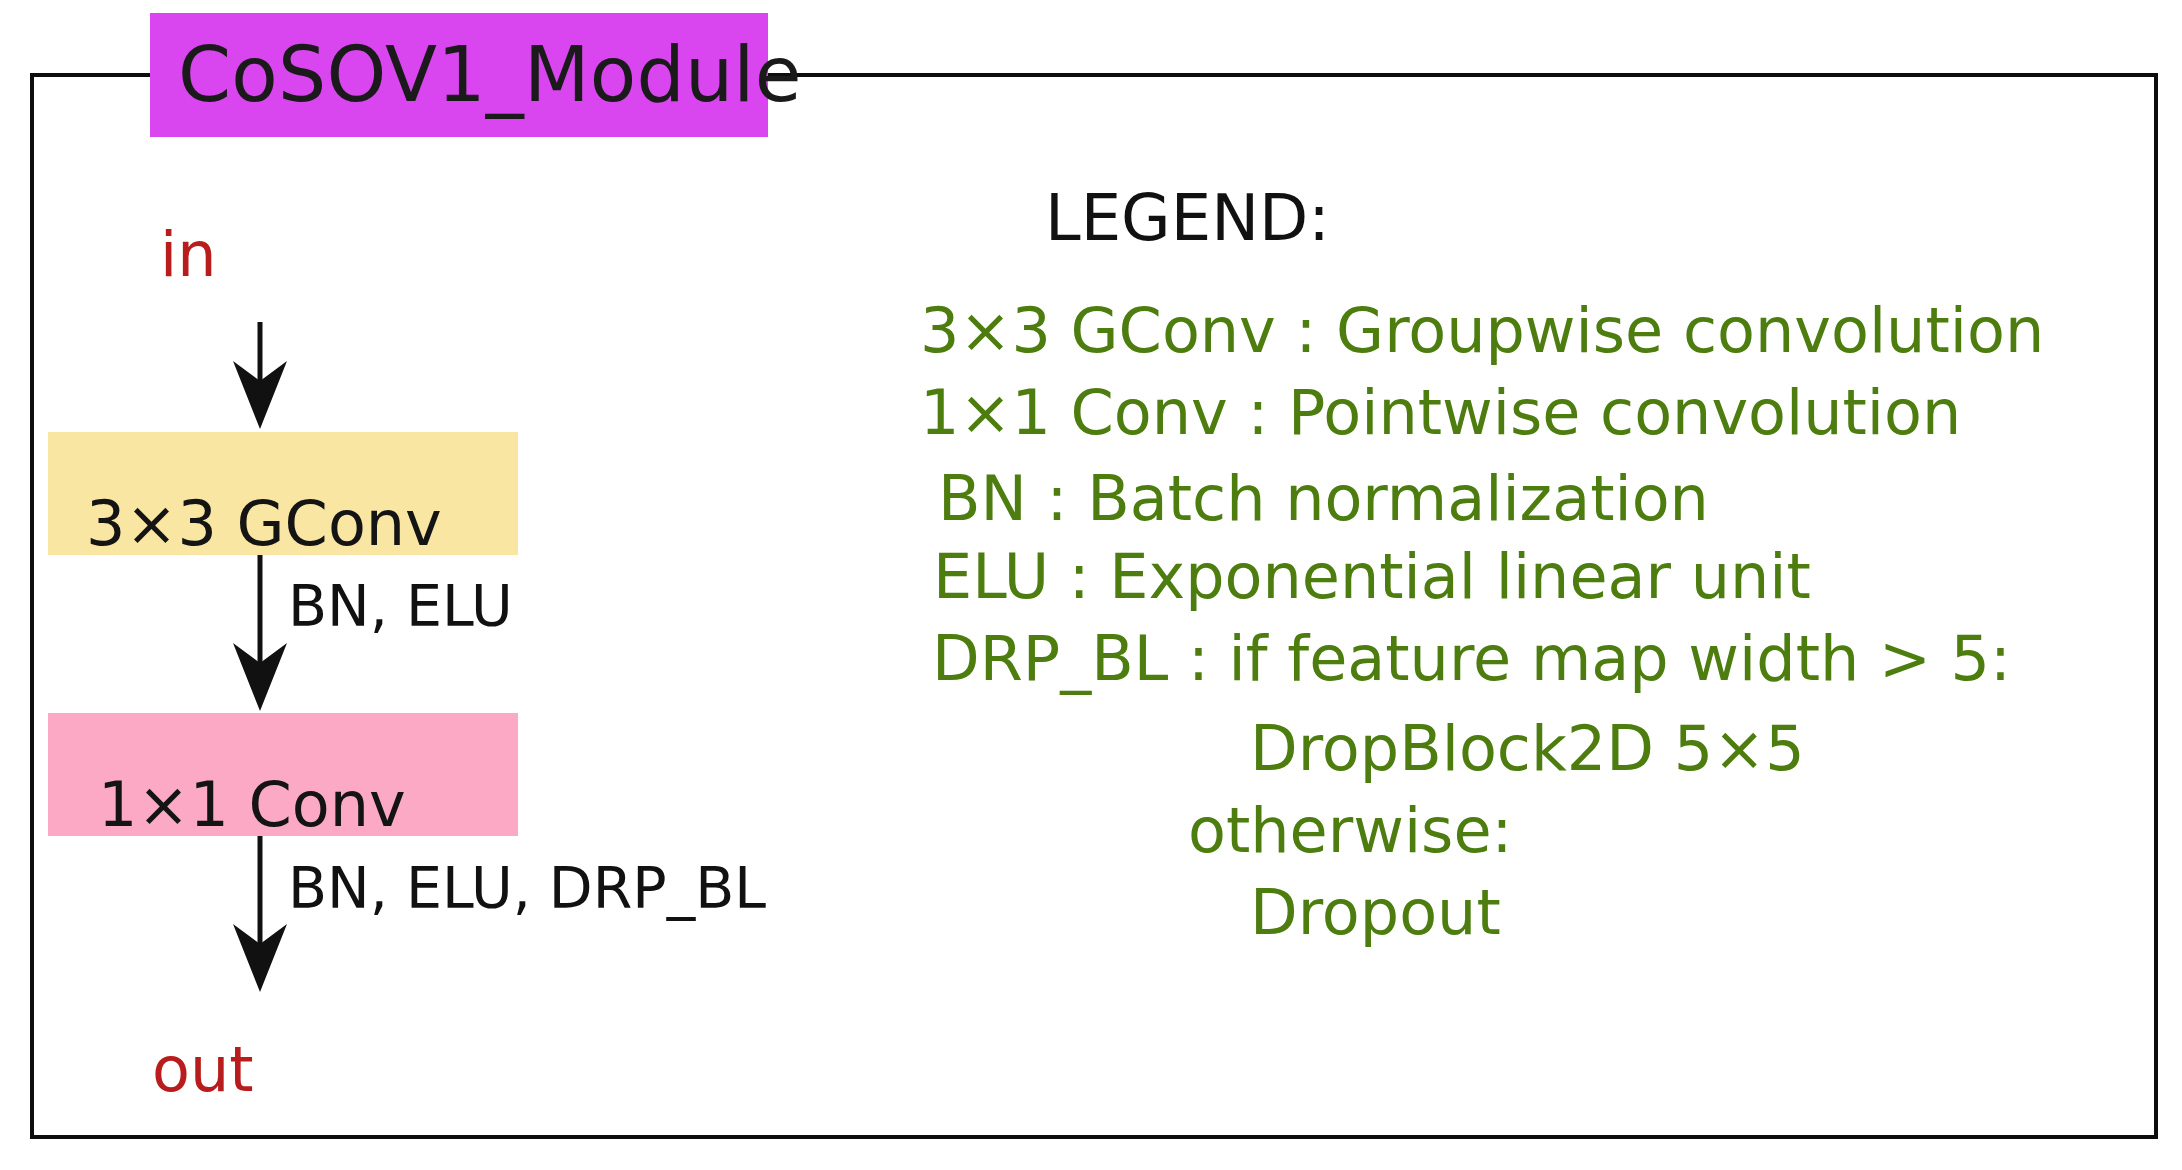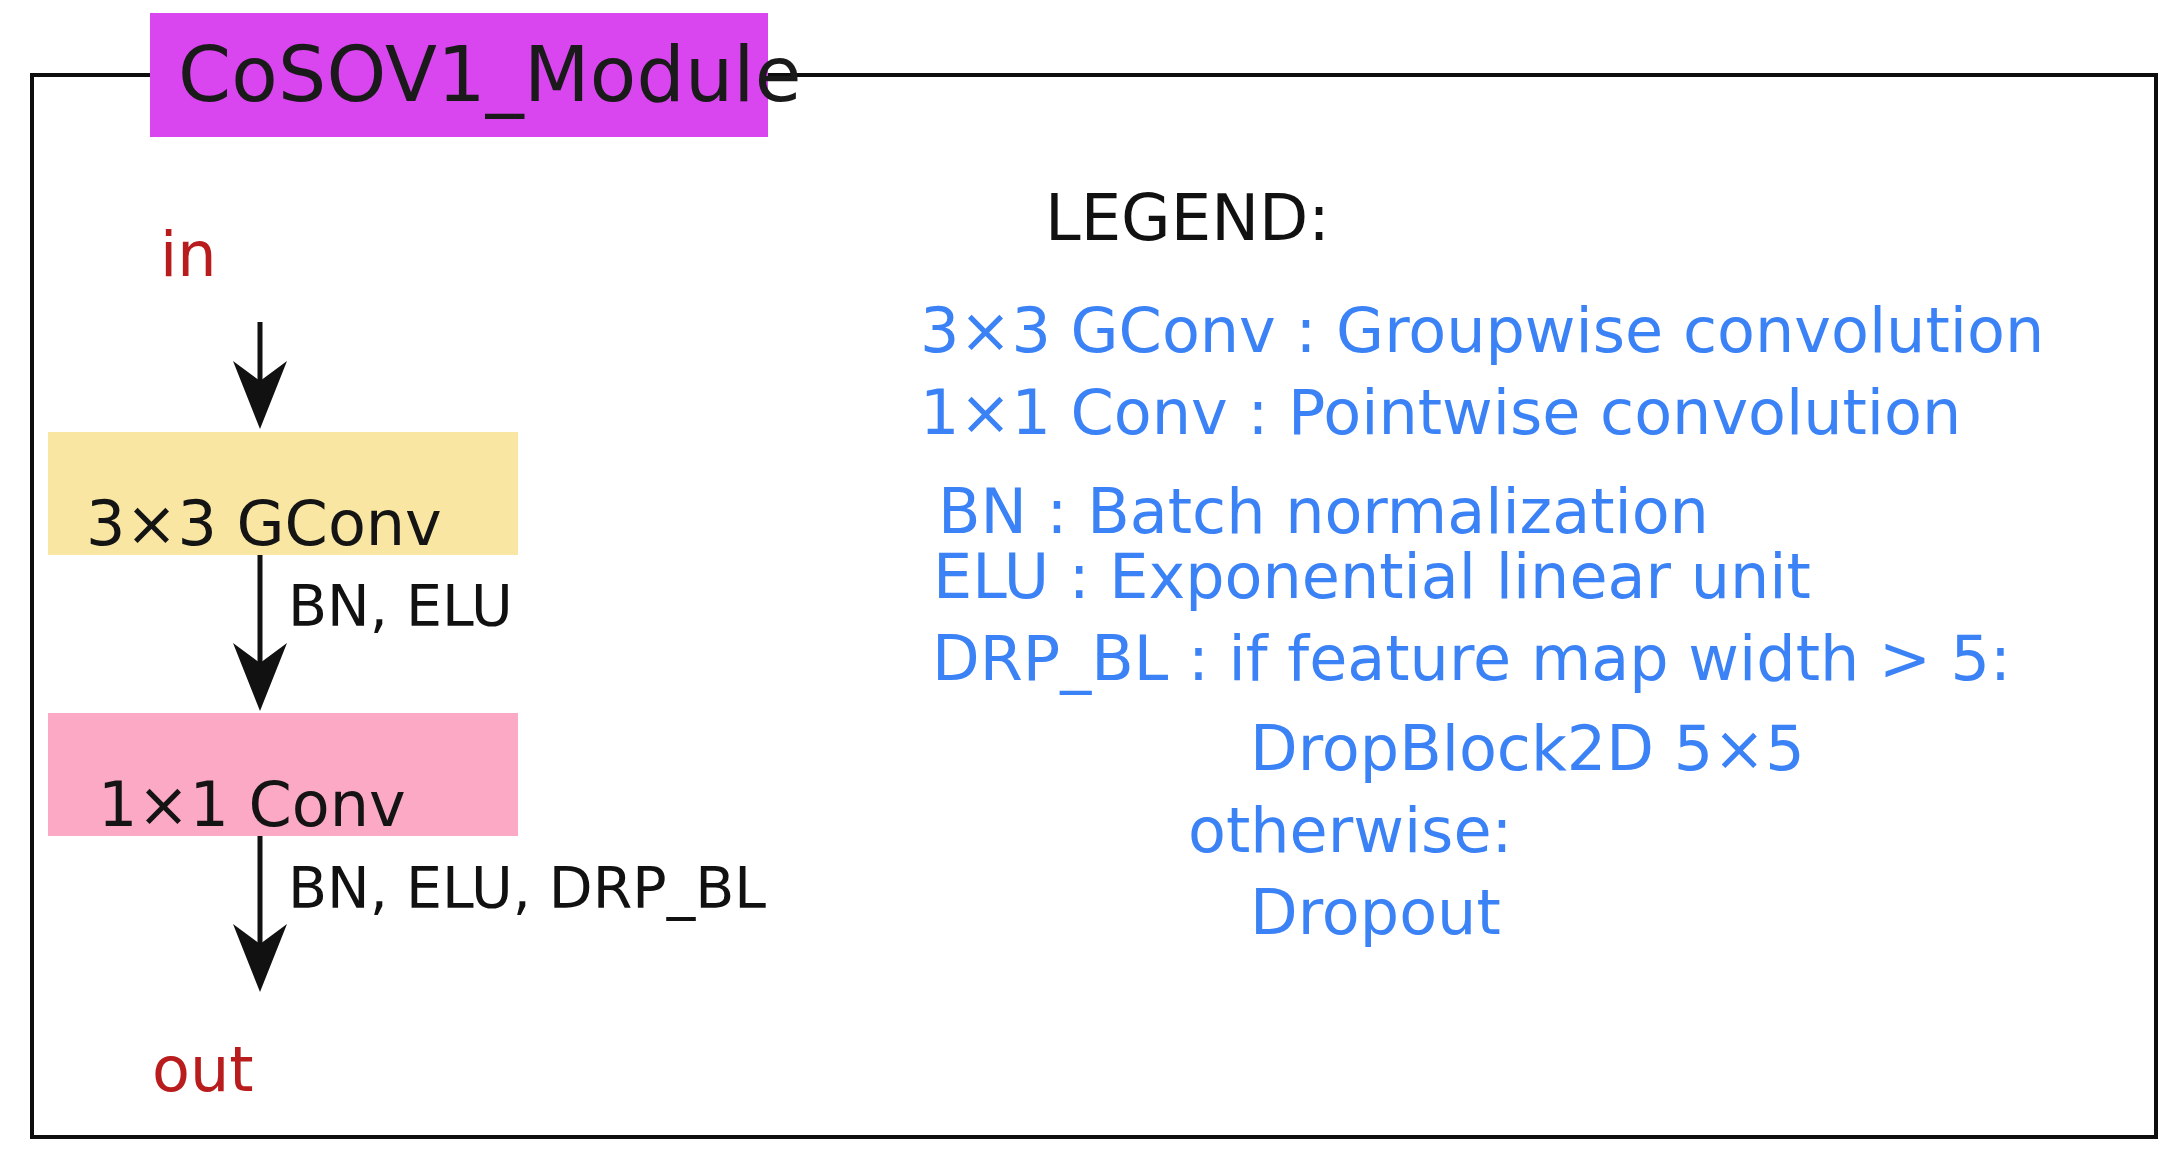--- a/index.html
+++ b/index.html
@@ -126,21 +126,21 @@
     font-size: 64px;
     line-height: 1;
     color: #111111;
     white-space: nowrap;
     font-family: "DejaVu Sans", sans-serif;
   }
   .legend-line {
     position: absolute;
     font-size: 62px;
     line-height: 1;
-    color: #3b82f6;
+    color: #4d7c0f;
     white-space: nowrap;
     font-family: "DejaVu Sans", sans-serif;
   }
 </style>
 </head>
 <body>
 
 <div id="canvas">
 
   <div class="frame-left"></div>
@@ -183,21 +183,21 @@
     <div class="edge-label" style="left:288px; top:860px;">BN, ELU, DRP_BL</div>
 
     <div class="flow-label" style="left:152px; top:1022px;margin-top:17px;">out</div>
   </div>
 
   <div class="legend">
     <div class="legend-title">LEGEND:</div>
 
     <div class="legend-line" style="left:0px;  top:130px;">3×3 GConv : Groupwise convolution</div>
     <div class="legend-line" style="left:0px;  top:212px;">1×1 Conv : Pointwise convolution</div>
-    <div class="legend-line" style="left:18px; top:311px;">BN : Batch normalization</div>
+    <div class="legend-line" style="left:18px; top:298px;">BN : Batch normalization</div>
     <div class="legend-line" style="left:13px; top:376px;">ELU : Exponential linear unit</div>
     <div class="legend-line" style="left:12px; top:458px;">DRP_BL  : if feature map width &gt; 5:</div>
 
     <div class="legend-line" style="left:330px; top:548px;">DropBlock2D 5×5</div>
     <div class="legend-line" style="left:268px; top:630px;">otherwise:</div>
     <div class="legend-line" style="left:330px; top:712px;">Dropout</div>
   </div>
 
 </div>
 

